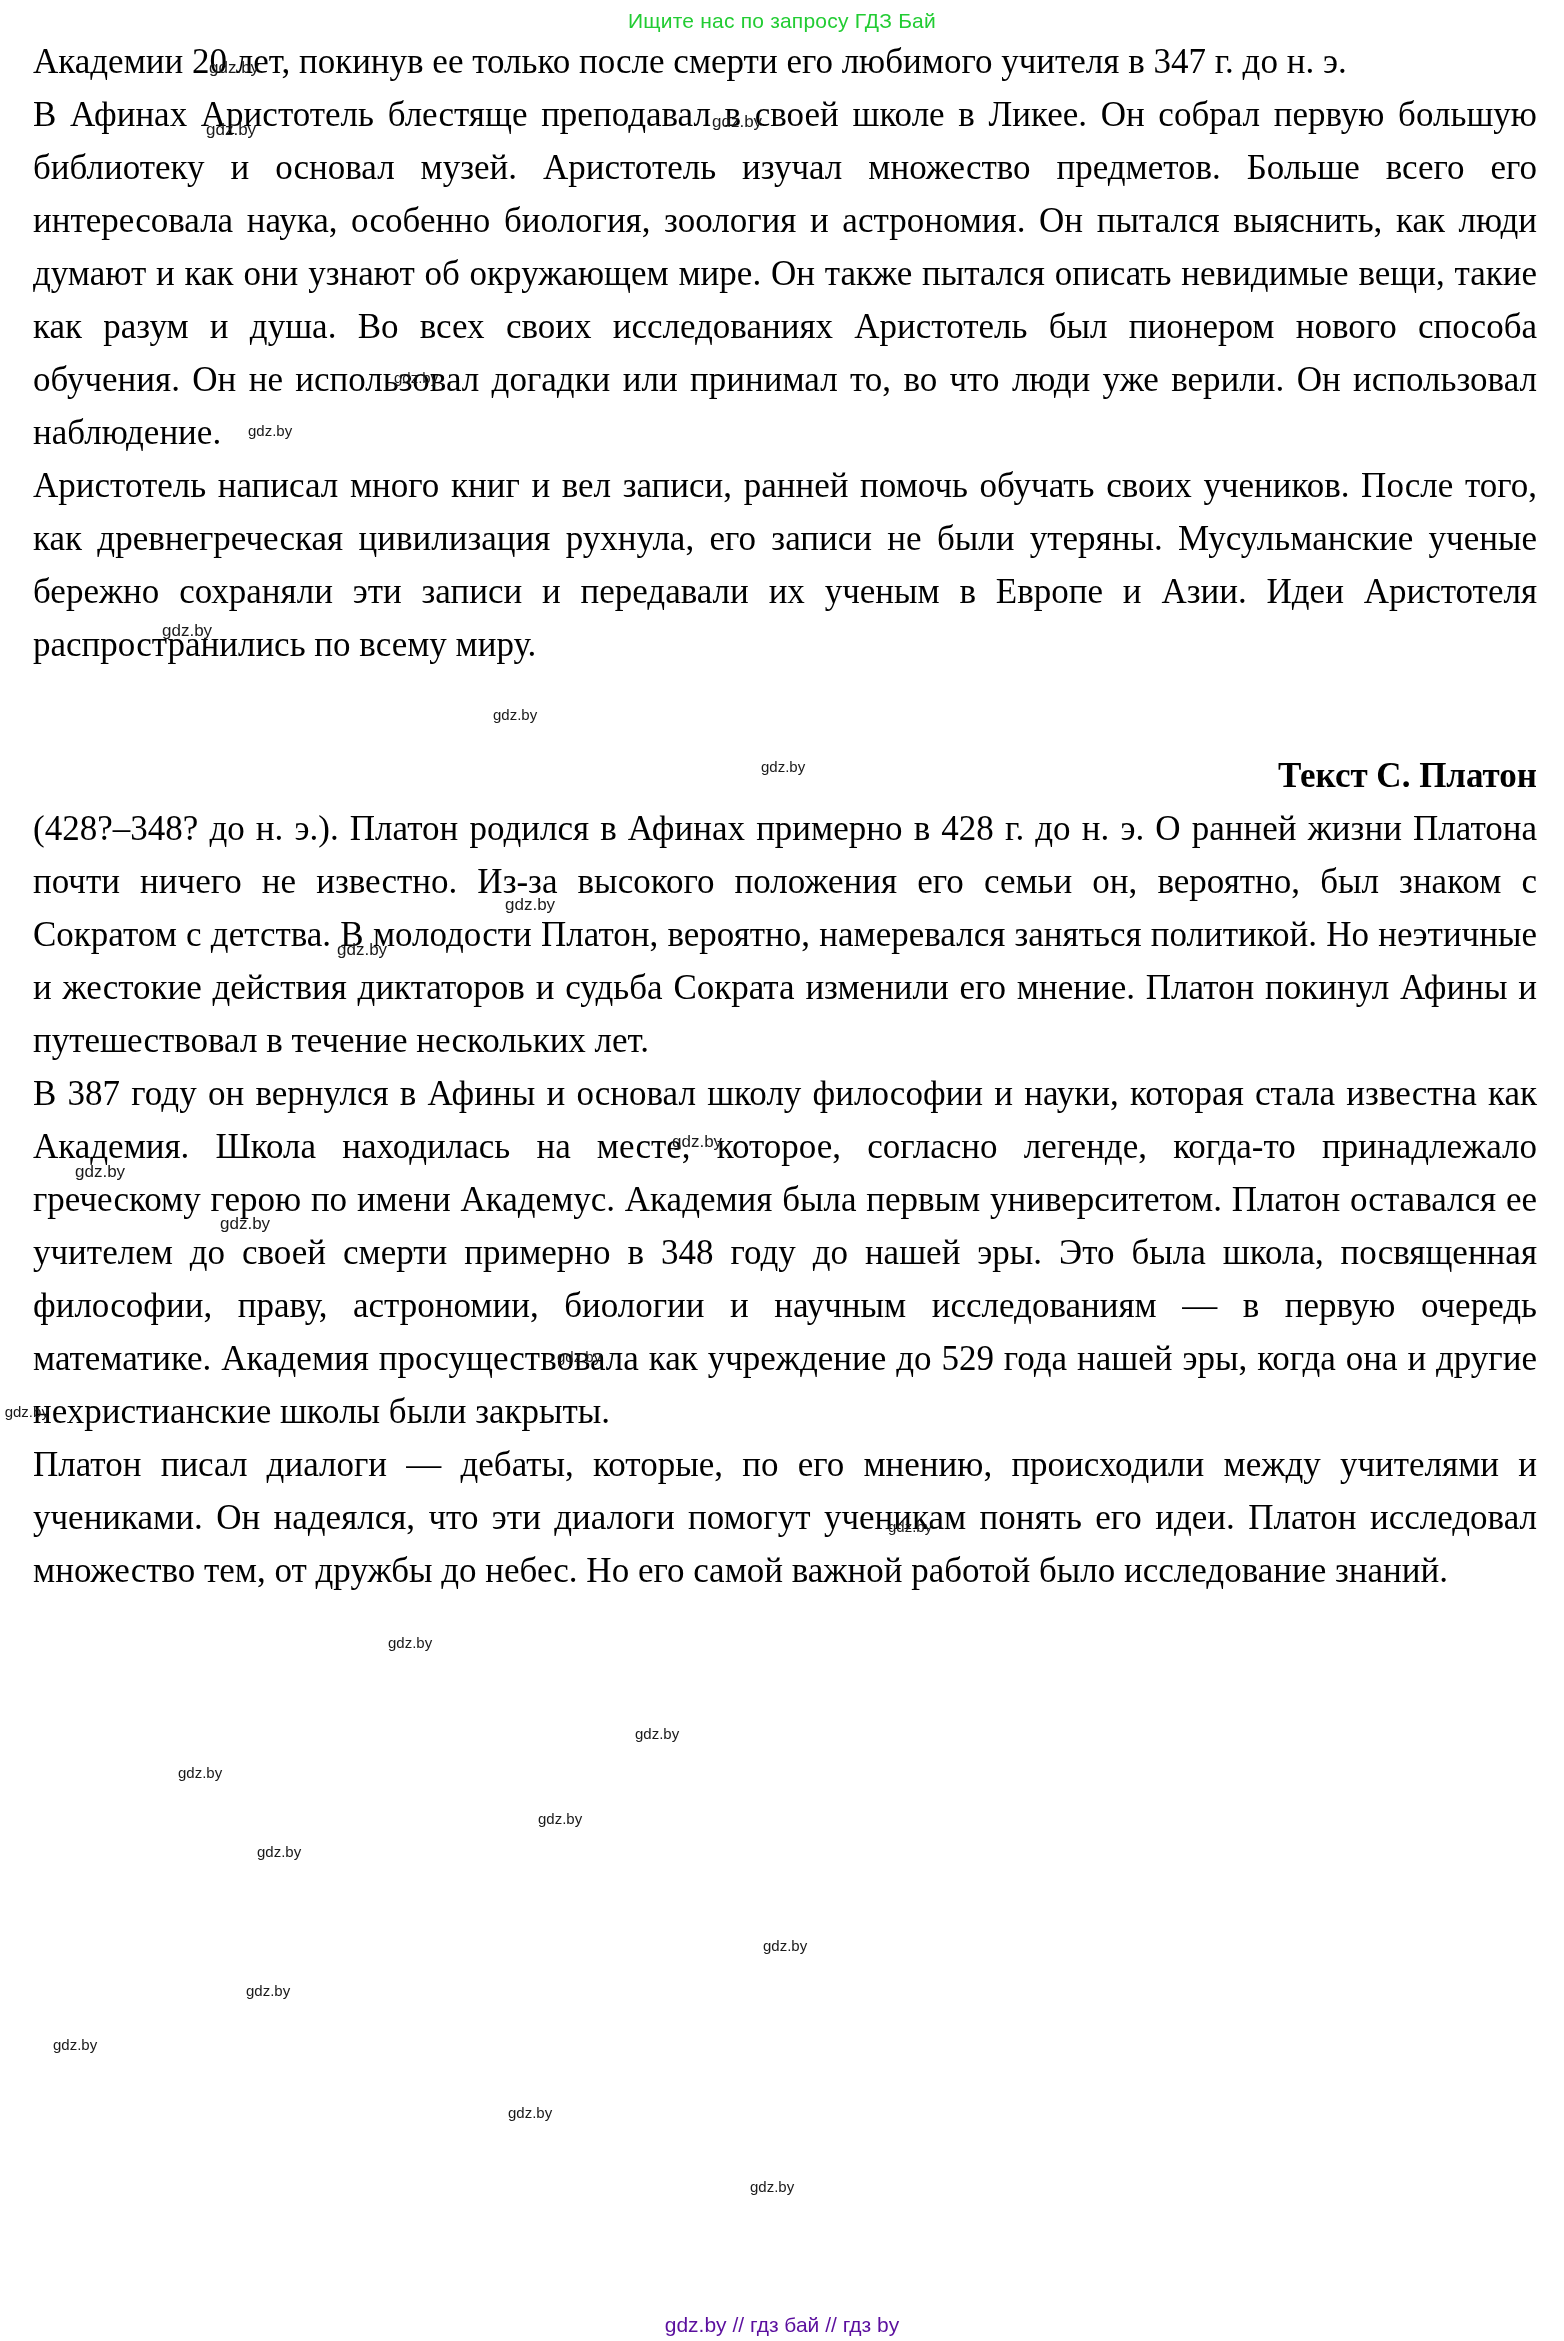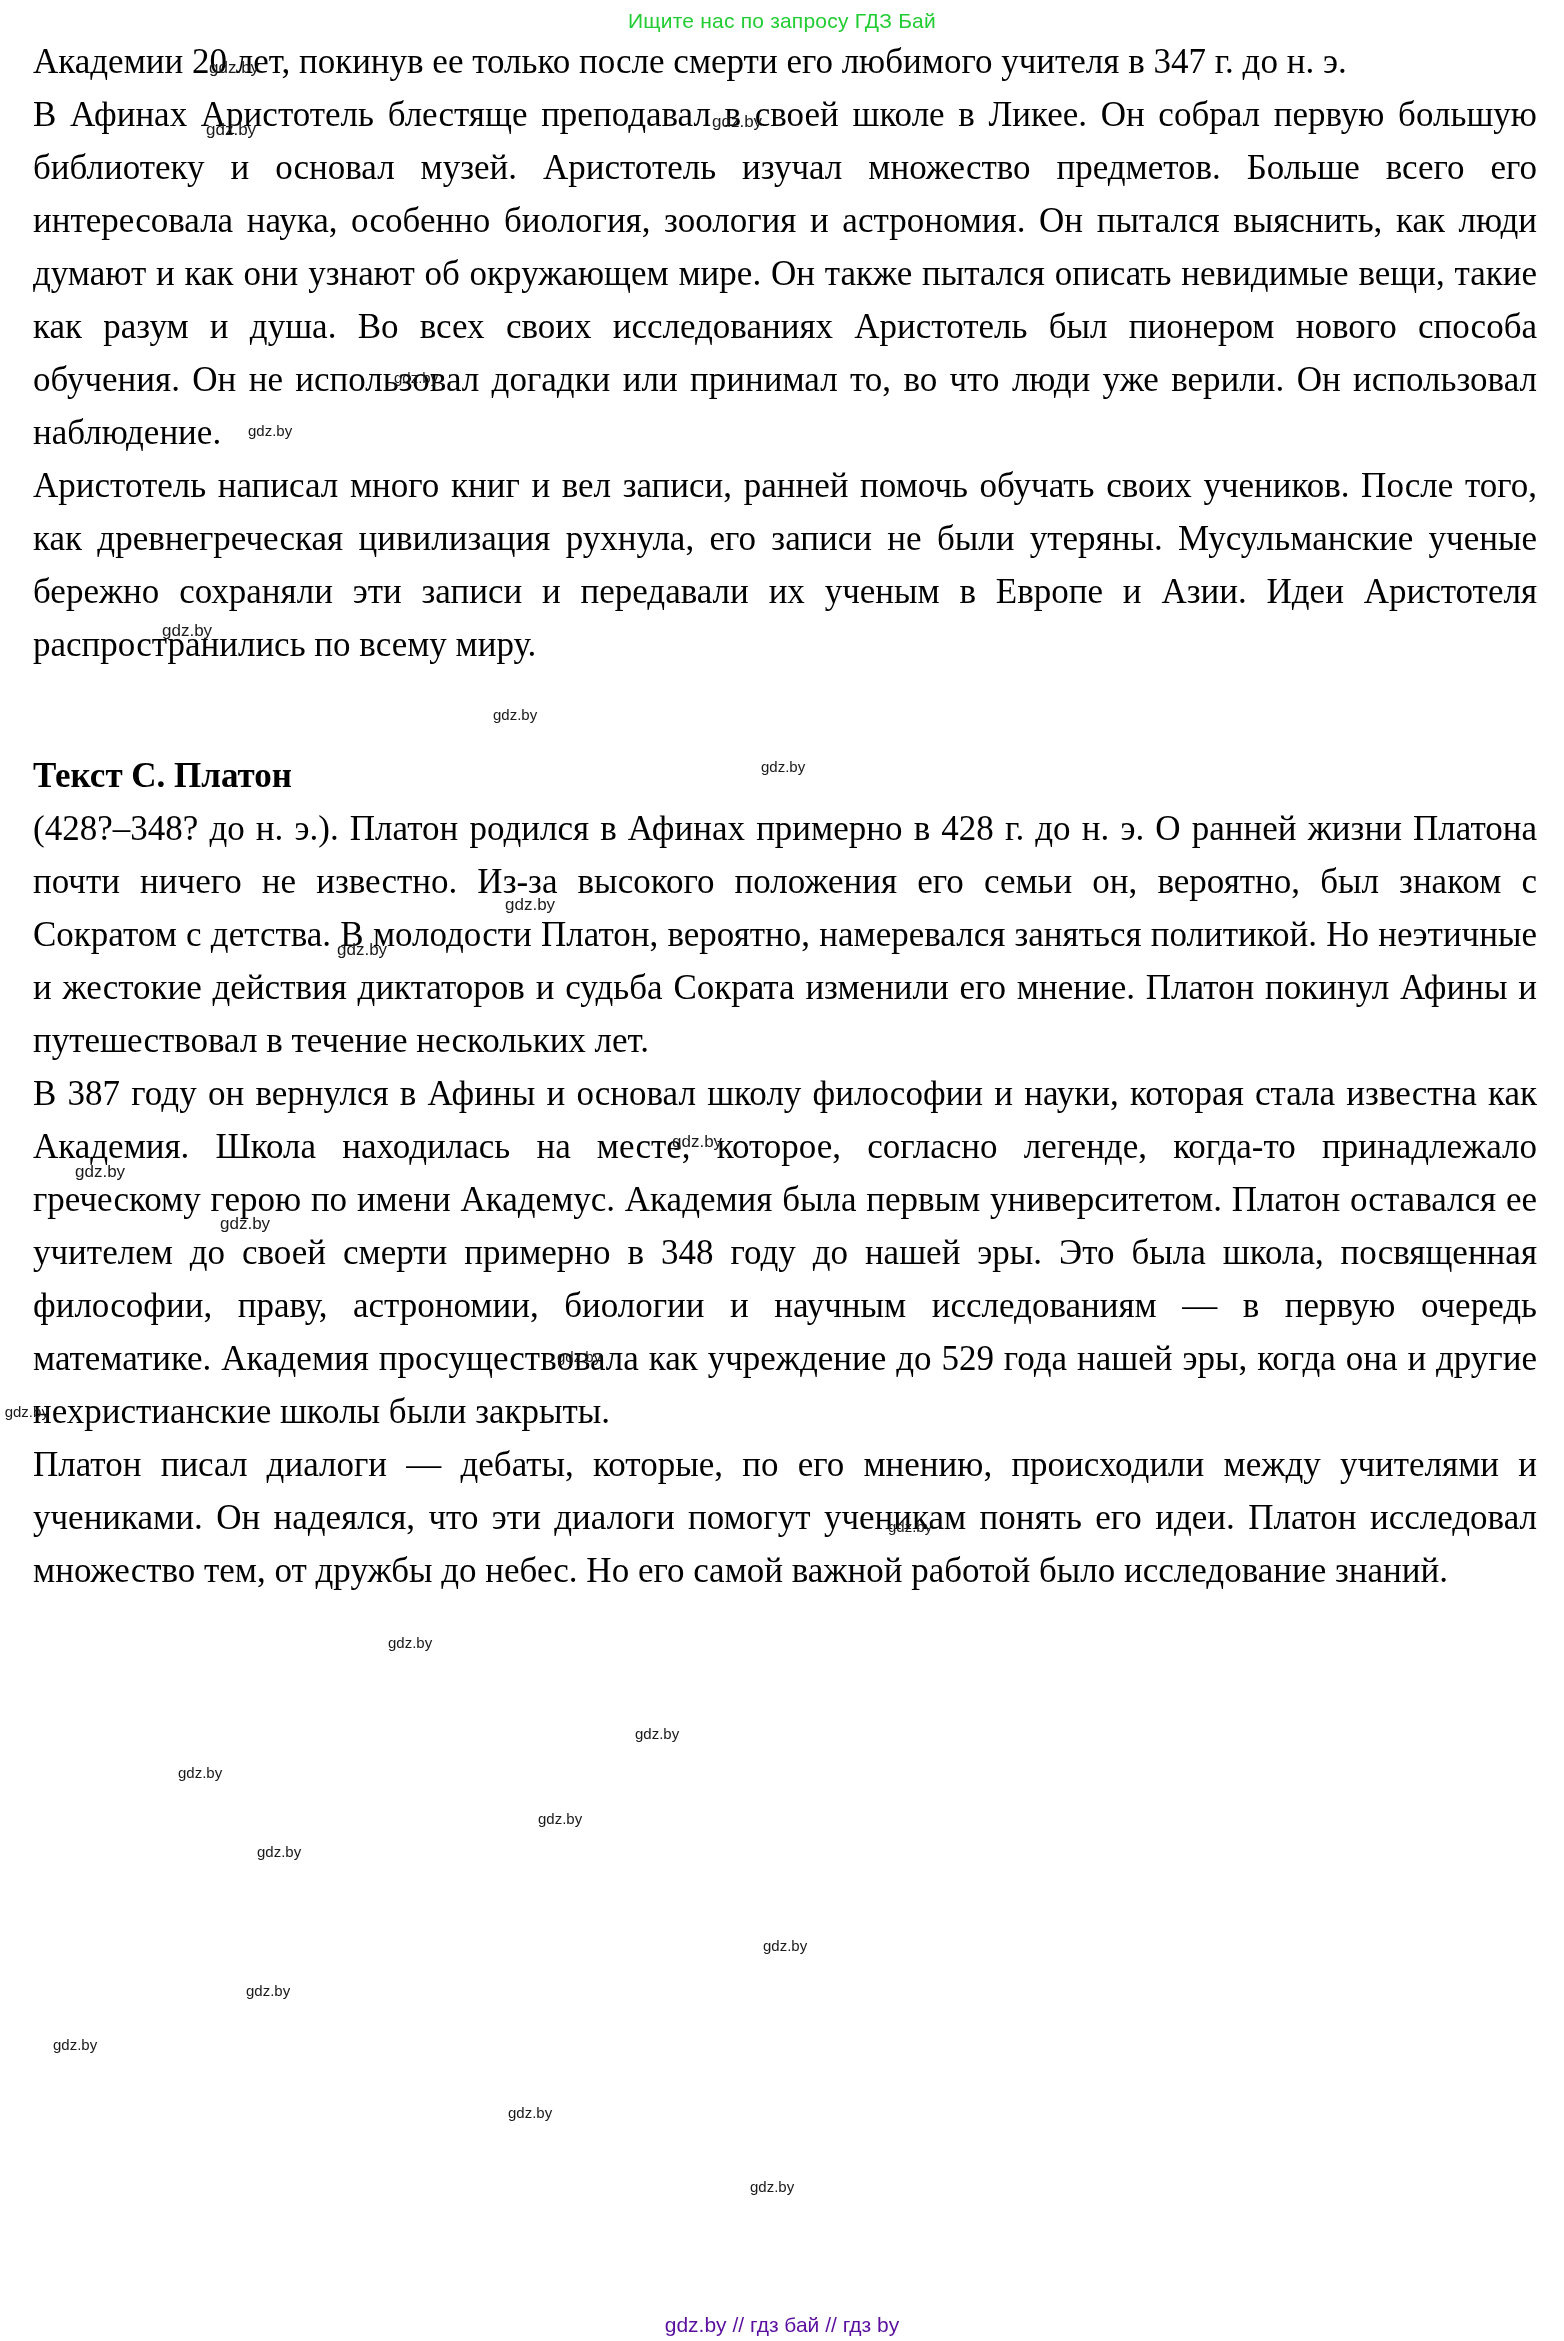--- a/index.html
+++ b/index.html
@@ -54,21 +54,21 @@
     hyphens: none;
   }
 
   .para.first-block { text-indent: 0; }
 
   .heading {
     margin: 0;
     font-size: 35px;
     line-height: 53px;
     font-weight: bold;
-    text-align: left;
+    text-align: right;
   }
   .spacer-md { height: 34px; }
   .spacer-lg { height: 44px; }
 
   
   .wm {
     position: absolute;
     font-family: "Liberation Sans", "DejaVu Sans", sans-serif;
     font-size: 17px;
     font-weight: 400;

